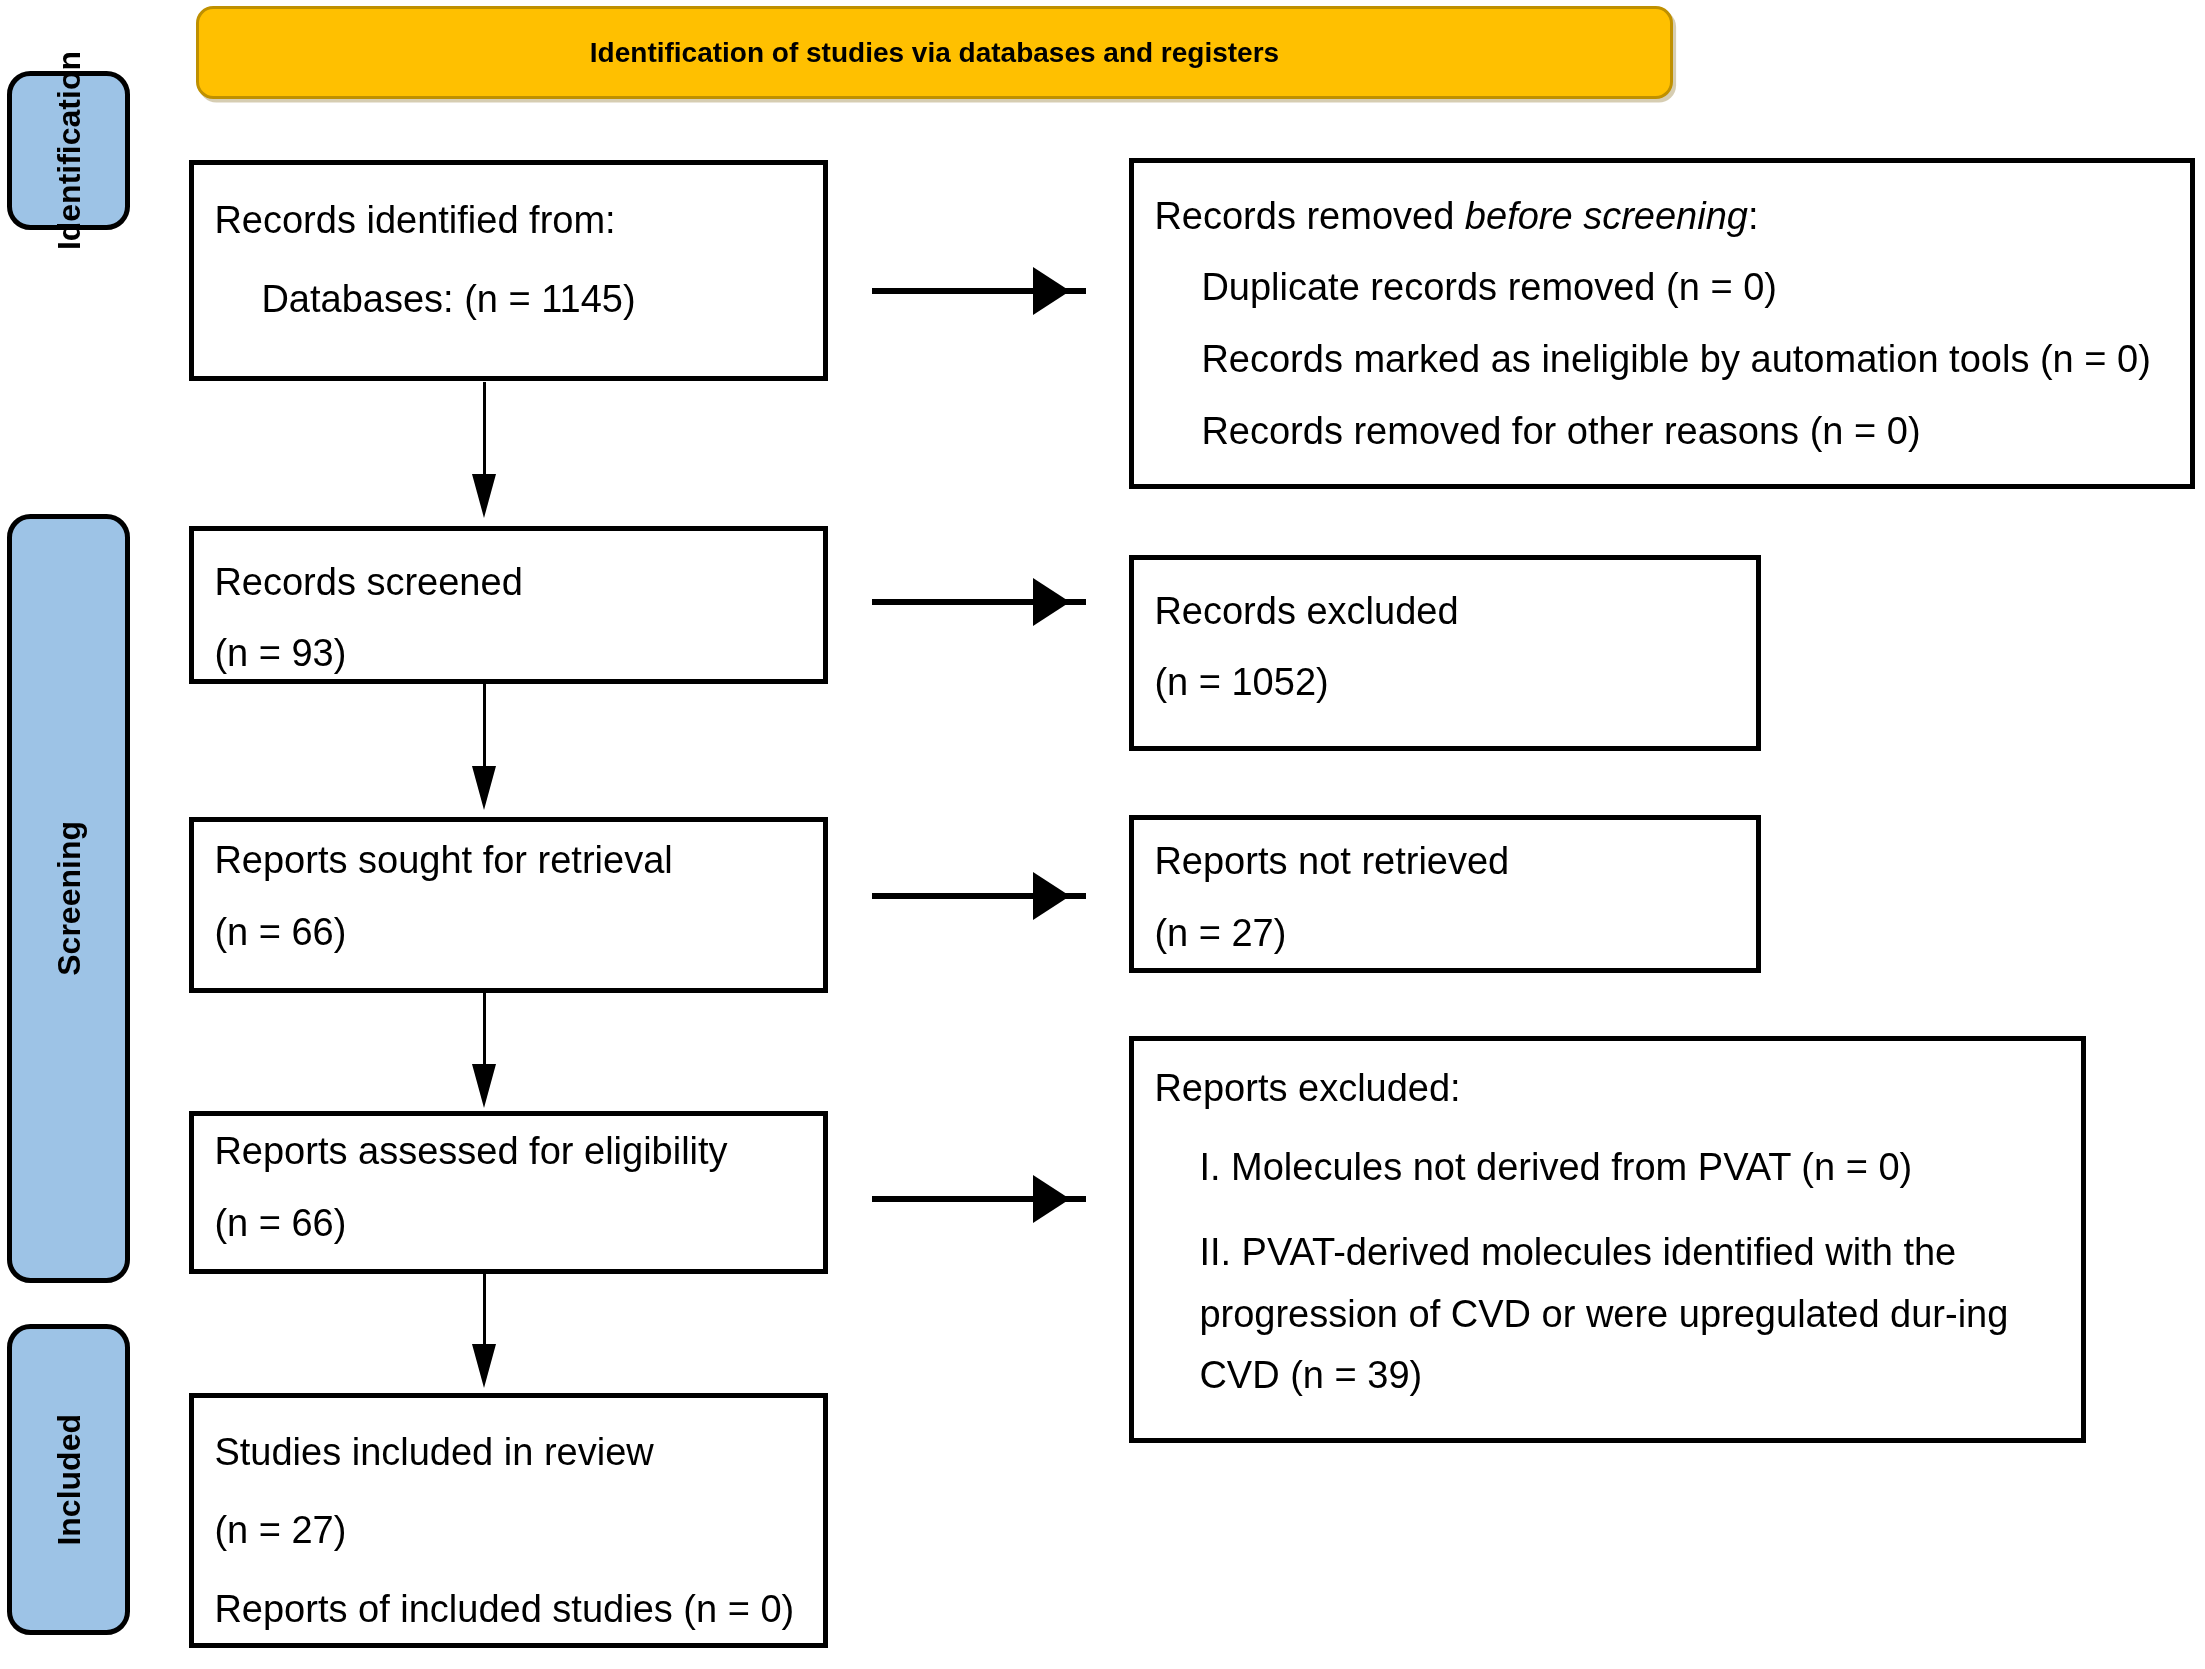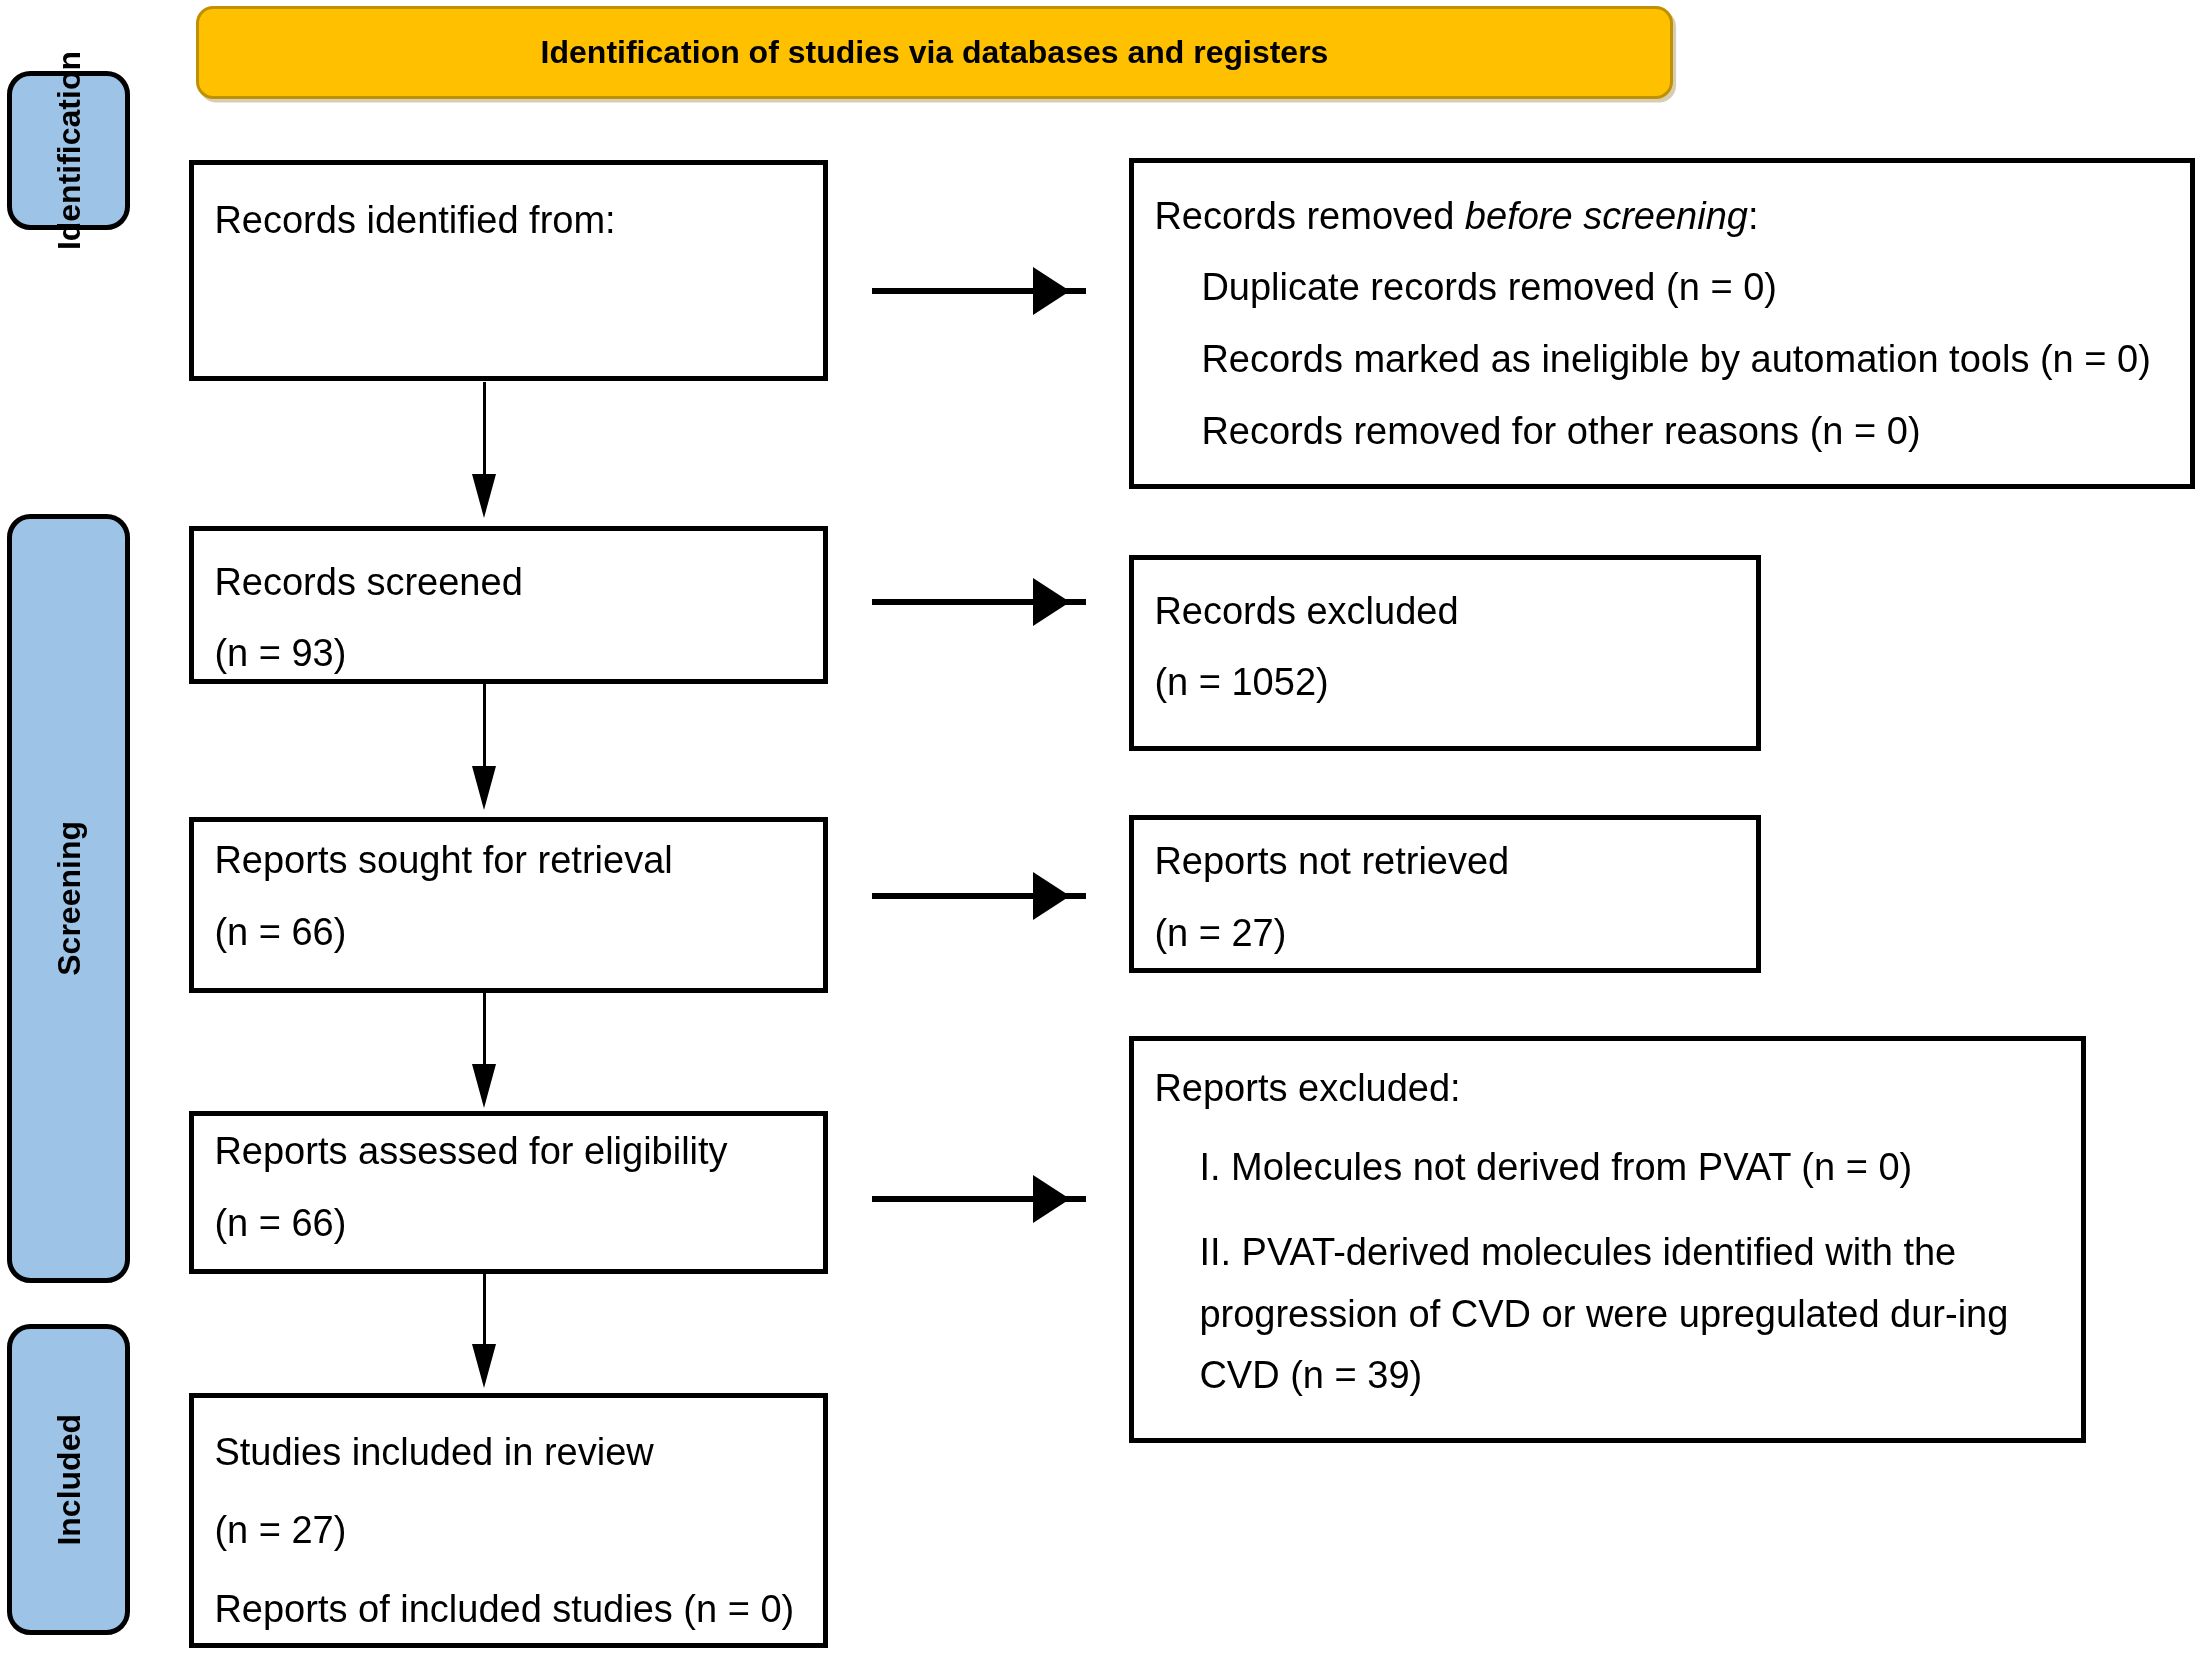--- a/index.html
+++ b/index.html
@@ -41,21 +41,21 @@
     background:#FFC000;
     border:3.6px solid #BF9000;
     border-radius:17.3px;
     box-sizing:border-box;
     display:flex;
     align-items:center;
     justify-content:center;
     box-shadow:3.1px 3.6px 0 rgba(120,90,0,0.30);
   }
   .banner .banner-text{
-    font-size:32px;
+    font-size:28px;
     font-weight:bold;
     color:#000000;
     white-space:nowrap;
   }
 
   
   .flowbox{
     position:absolute;
     background:#ffffff;
     border:5.1px solid #000000;
@@ -118,20 +118,21 @@
     <span class="stage-label">Screening</span>
   </div>
 
   <div class="stage-pill" style="left:7.1px; top:1324px; width:123px; height:311px;">
     <span class="stage-label">Included</span>
   </div>
 
   <div class="flowbox" style="left:189px; top:160px; width:639px; height:221px; padding-top:31px;">
     <div class="line">Records identified from:</div>
     <div class="gap-lg"></div>
+    <div class="line indent">Databases: (n = 1145)</div>
   </div>
 
   <div class="flowbox" style="left:1129px; top:158px; width:1066px; height:331px; padding-top:28.5px;">
     <div class="line"><span>Records removed </span><em>before screening</em><span>:</span></div>
     <div class="gap-md"></div>
     <div class="line indent">Duplicate records removed (n = 0)</div>
     <div class="gap-md"></div>
     <div class="line indent">Records marked as ineligible by automation tools (n = 0)</div>
     <div class="gap-md"></div>
     <div class="line indent">Records removed for other reasons (n = 0)</div>

